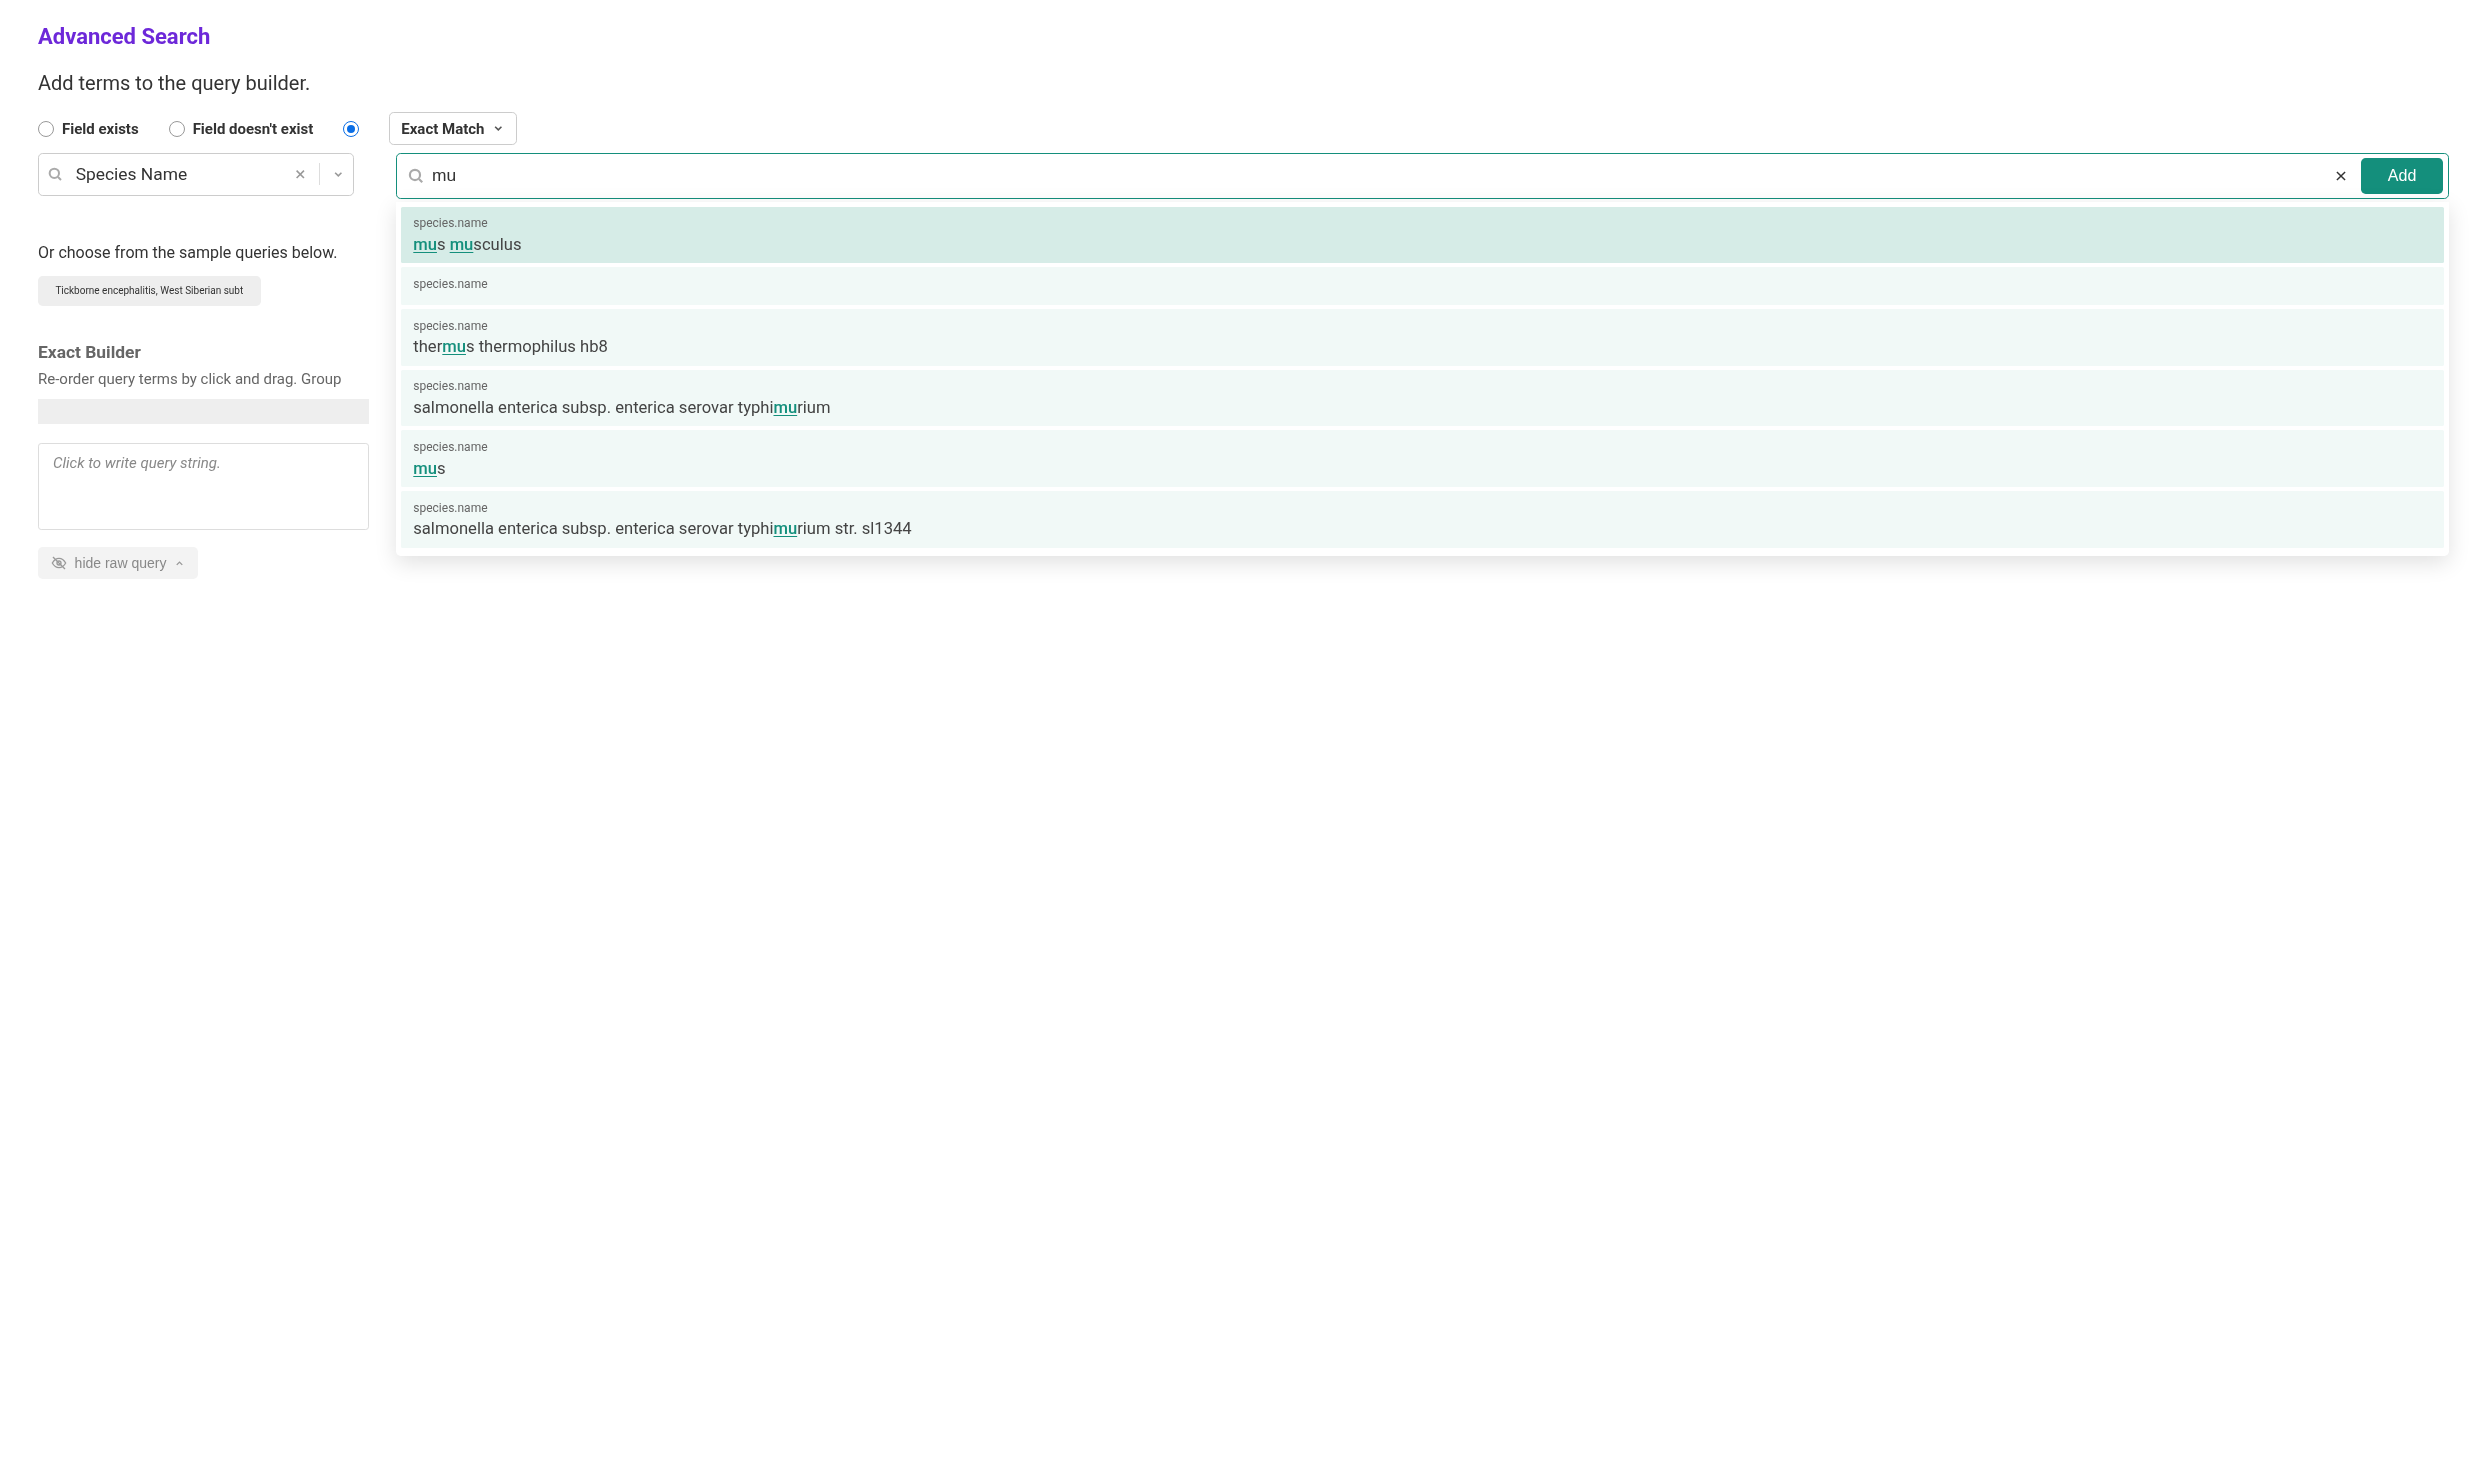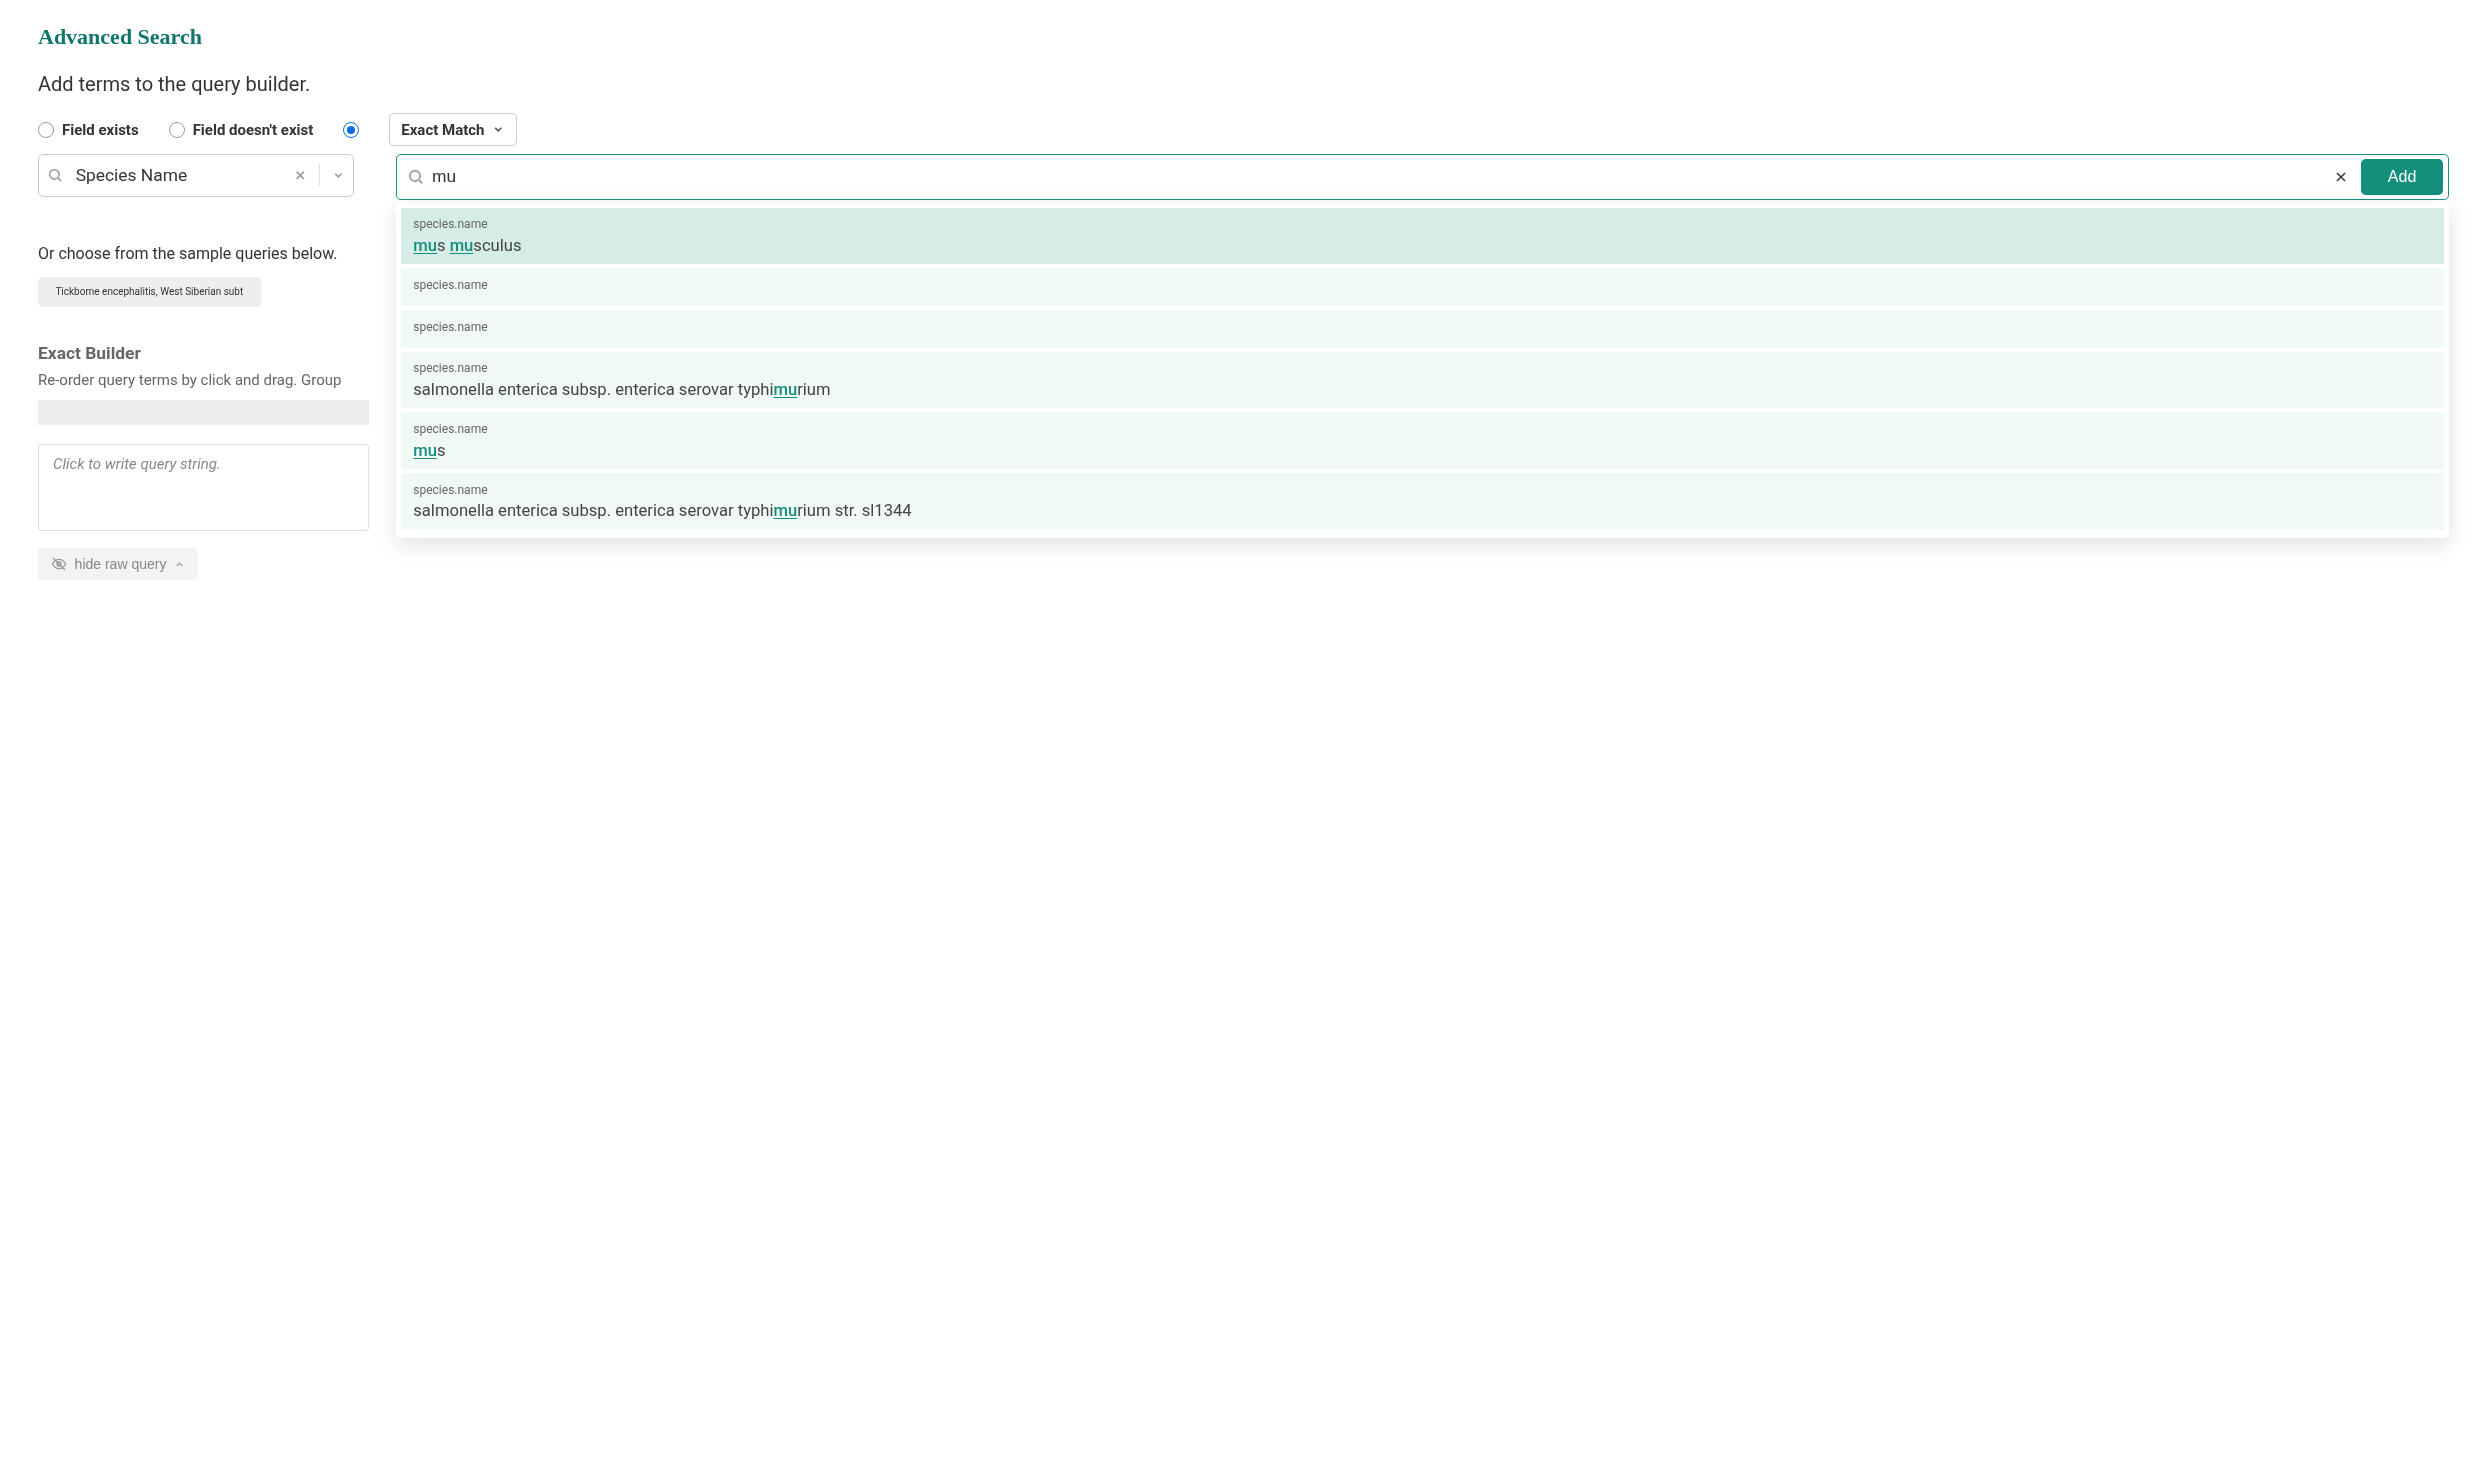--- a/index.html
+++ b/index.html
@@ -6,23 +6,22 @@
   body {
     font-family: -apple-system, BlinkMacSystemFont, "Segoe UI", Roboto, Helvetica, Arial, sans-serif;
     background: #fff;
     color: #222;
     padding: 24px 38px;
     font-size: 12.6px;
   }
   .page-title {
     font-size: 22px;
     font-weight: 700;
-    color: #0f766e;
+    color: #6d28d9;
     margin-bottom: 22px;
-    font-family: Liberation Serif, serif;
   }
   .subtitle {
     font-size: 20px;
     color: #333;
     margin-bottom: 17.4px;
   }
 
   .options-row {
     display: flex;
     justify-content: flex-start;
@@ -358,20 +357,21 @@
     <div class="dropdown" id="dropdown">
         <div class="dd-item highlighted">
           <div class="dd-label">species.name</div>
           <div class="dd-value"><span class="hl">mu</span><span>s </span><span class="hl">mu</span><span>sculus</span></div>
         </div>
         <div class="dd-item">
           <div class="dd-label">species.name</div>
         </div>
         <div class="dd-item">
           <div class="dd-label">species.name</div>
+          <div class="dd-value"><span>ther</span><span class="hl">mu</span><span>s thermophilus hb8</span></div>
         </div>
         <div class="dd-item">
           <div class="dd-label">species.name</div>
           <div class="dd-value"><span>salmonella enterica subsp. enterica serovar typhi</span><span class="hl">mu</span><span>rium</span></div>
         </div>
         <div class="dd-item">
           <div class="dd-label">species.name</div>
           <div class="dd-value"><span class="hl">mu</span><span>s</span></div>
         </div>
         <div class="dd-item">

